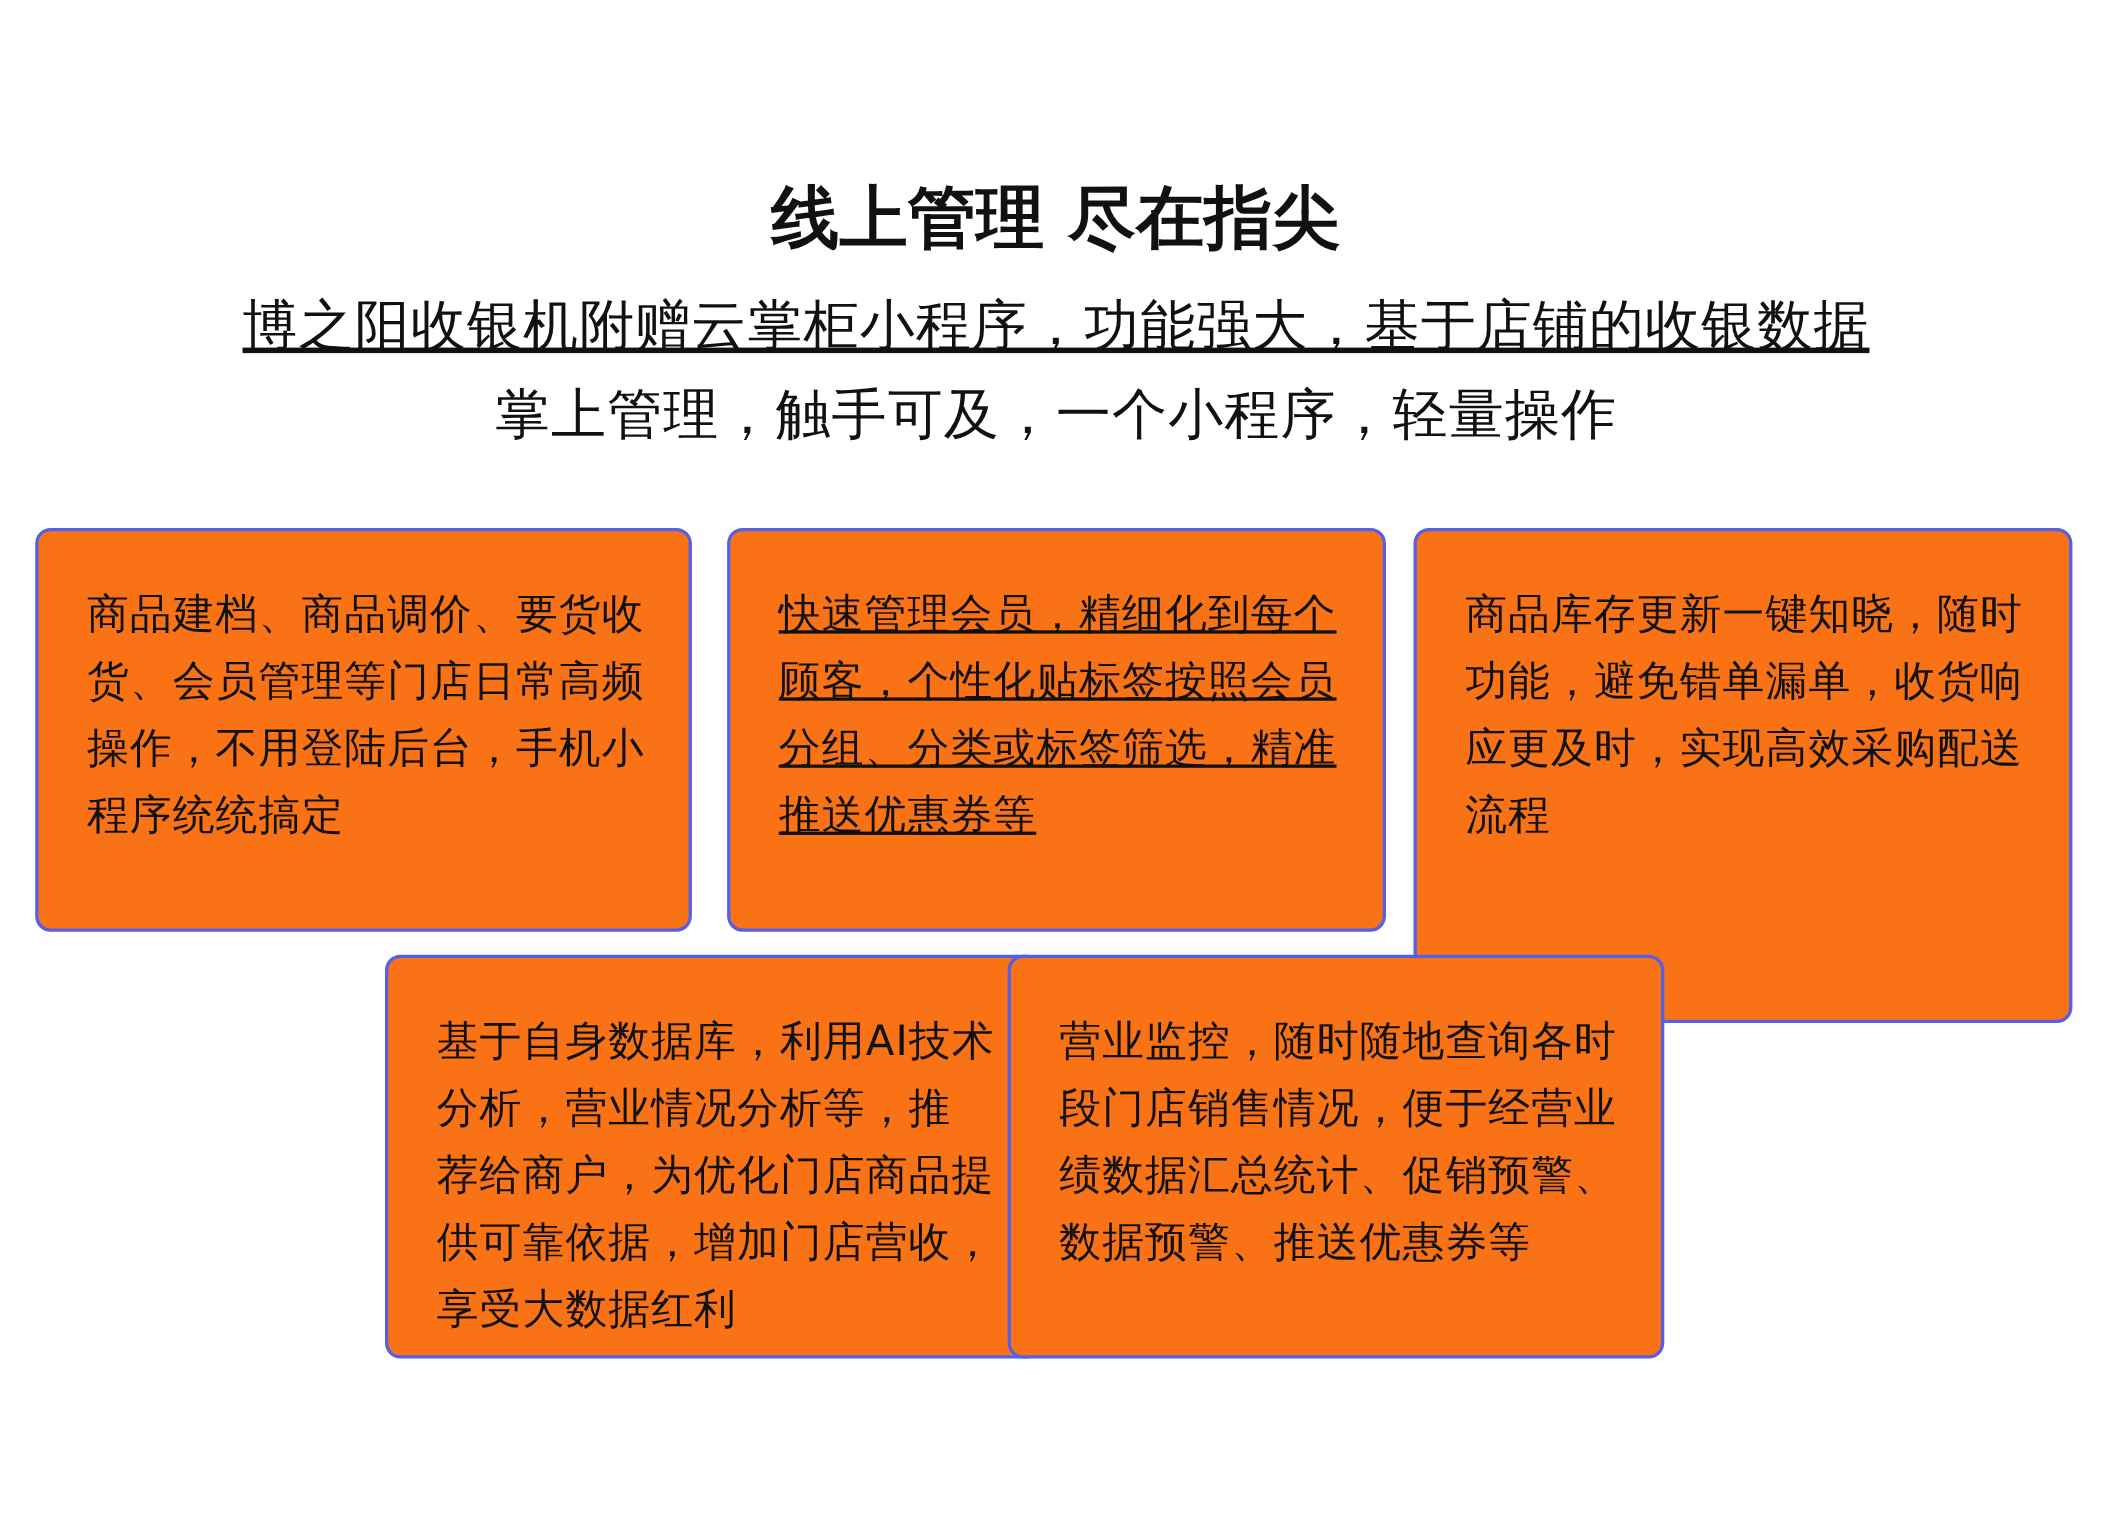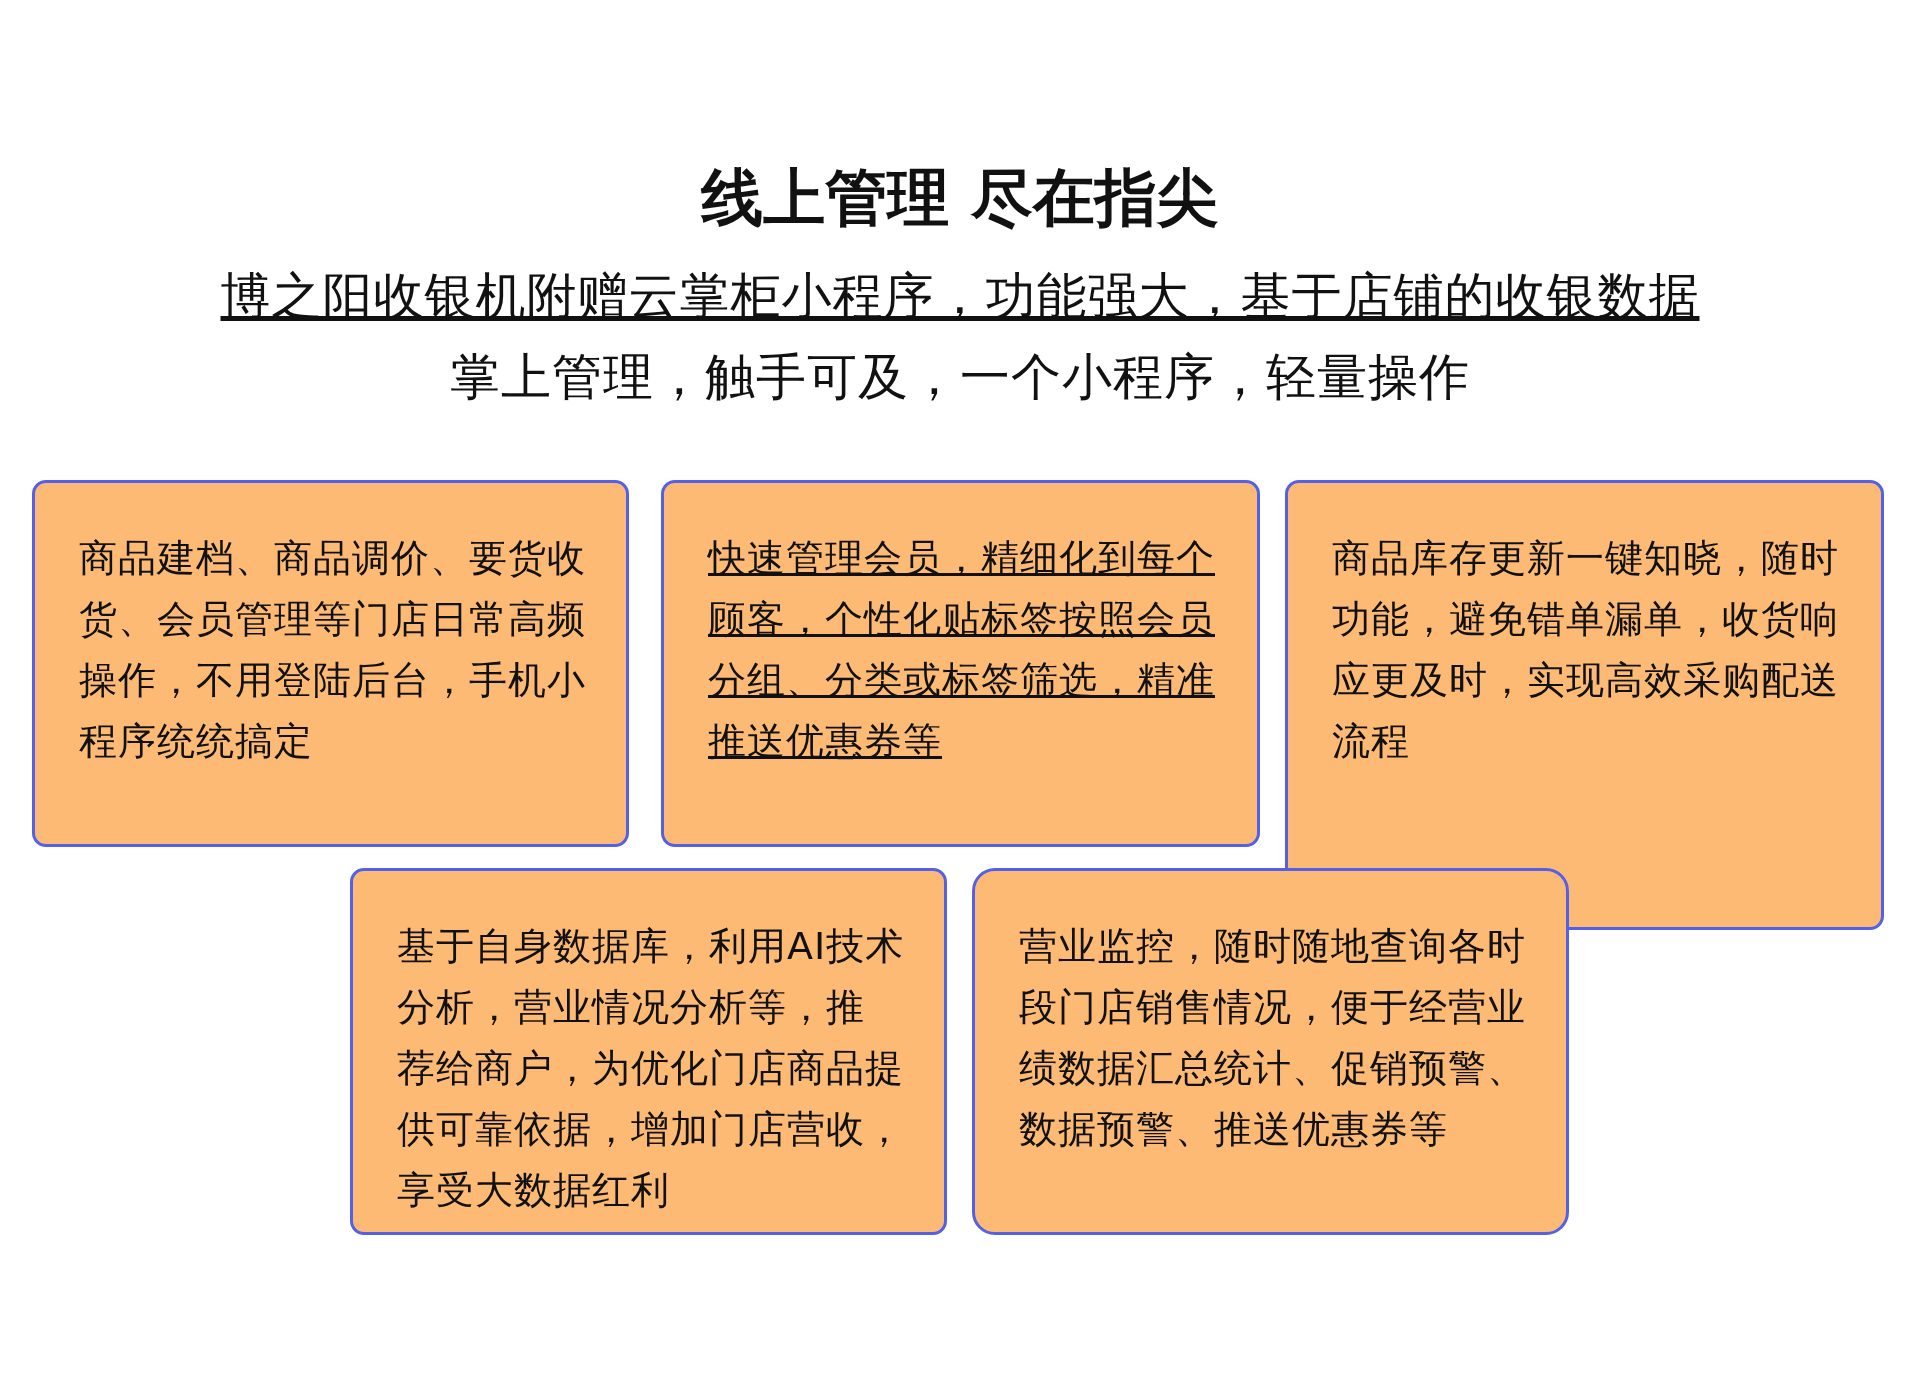--- a/index.html
+++ b/index.html
@@ -14,32 +14,32 @@
       color: #111111;
     }
     .subtitle {
       position: absolute; left: 0; width: 1920px; text-align: center;
       font-size: 50px; line-height: 81px; letter-spacing: 1px; color: #111111;
     }
     .sub1 { top: 256px; text-decoration: underline; }
     .sub2 { top: 337px; }
     .card {
       position: absolute; box-sizing: border-box;
-      border: 3px solid #5560e8; border-radius: 14px; background: #fdba74;
+      border: 3px solid #5560e8; border-radius: 14px; background: #f97316;
       padding: 45px 44px 0 44px;
     }
     .card-text {
       font-size: 38px; line-height: 61px; letter-spacing: 1px; color: #111111;
       margin: 0;
     }
     #card-1 { left: 32px;   top: 480px; width: 597px; height: 367px; }
     #card-2 { left: 661px;  top: 480px; width: 599px; height: 367px; text-decoration: underline; }
     #card-3 { left: 1285px; top: 480px; width: 599px; height: 450px; }
     #card-4 { left: 350px;  top: 868px; width: 597px; height: 367px; }
-    #card-5 { left: 972px;  top: 868px; width: 597px; height: 367px; border-radius: 23px; }
+    #card-5 { left: 916px;  top: 868px; width: 597px; height: 367px; }
     #card-4 .card-text, #card-5 .card-text { }
     .line { display: block; white-space: nowrap; }
   </style>
 </head>
 <body>
 
 <h1 class="title" style="margin:0;">线上管理 尽在指尖</h1>
 <div class="subtitle sub1">博之阳收银机附赠云掌柜小程序，功能强大，基于店铺的收银数据</div>
 <div class="subtitle sub2">掌上管理，触手可及，一个小程序，轻量操作</div>
 

